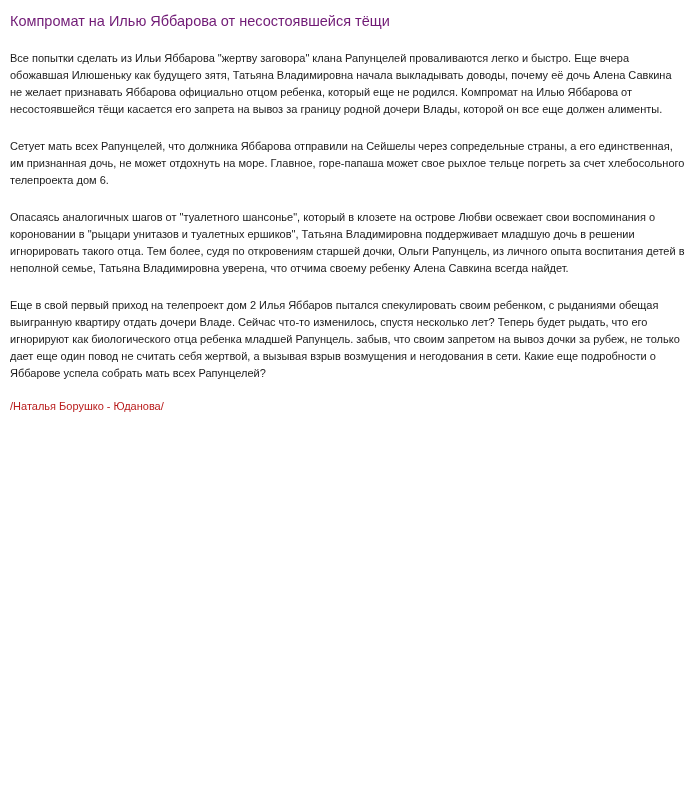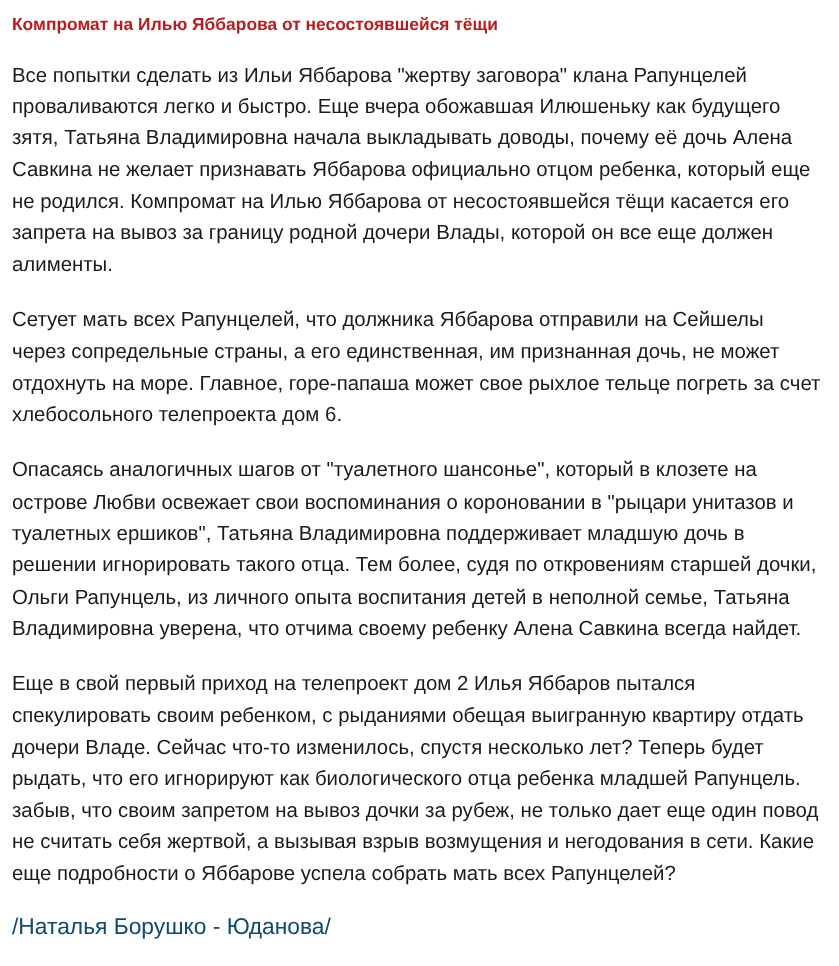--- a/index.html
+++ b/index.html
@@ -15,39 +15,39 @@
     -webkit-font-smoothing: antialiased;
   }
   .article {
     padding: 12px 14px 10px 10px;
     box-sizing: border-box;
     width: 699px;
   }
   .article-title {
     font-size: 14.5px;
     line-height: 1.35;
-    color: #b91c1c;
+    color: #701a75;
     margin: 0 0 18px 0;
-    font-weight: bold;
+    font-weight: normal;
   }
   .article-body p {
-    font-size: 17px;
+    font-size: 11px;
     line-height: 1.55;
     margin: 0 0 20px 0;
     color: #1a1a1a;
     text-align: left;
   }
   .article-body p:last-child {
     margin-bottom: 16px;
   }
   .article-signature {
-    font-size: 19px;
+    font-size: 11px;
     line-height: 1.55;
     margin: 0;
-    color: #0c4a6e;
+    color: #b91c1c;
   }
 </style>
 </head>
 <body>
 
 <div class="article">
   <h1 class="article-title">Компромат на Илью Яббарова от несостоявшейся тёщи</h1>
   <div class="article-body">
     <p>Все попытки сделать из Ильи Яббарова "жертву заговора" клана Рапунцелей проваливаются легко и быстро. Еще вчера обожавшая Илюшеньку как будущего зятя, Татьяна Владимировна начала выкладывать доводы, почему её дочь Алена Савкина не желает признавать Яббарова официально отцом ребенка, который еще не родился. Компромат на Илью Яббарова от несостоявшейся тёщи касается его запрета на вывоз за границу родной дочери Влады, которой он все еще должен алименты.</p>
     <p>Сетует мать всех Рапунцелей, что должника Яббарова отправили на Сейшелы через сопредельные страны, а его единственная, им признанная дочь, не может отдохнуть на море. Главное, горе-папаша может свое рыхлое тельце погреть за счет хлебосольного телепроекта дом 6.</p>

